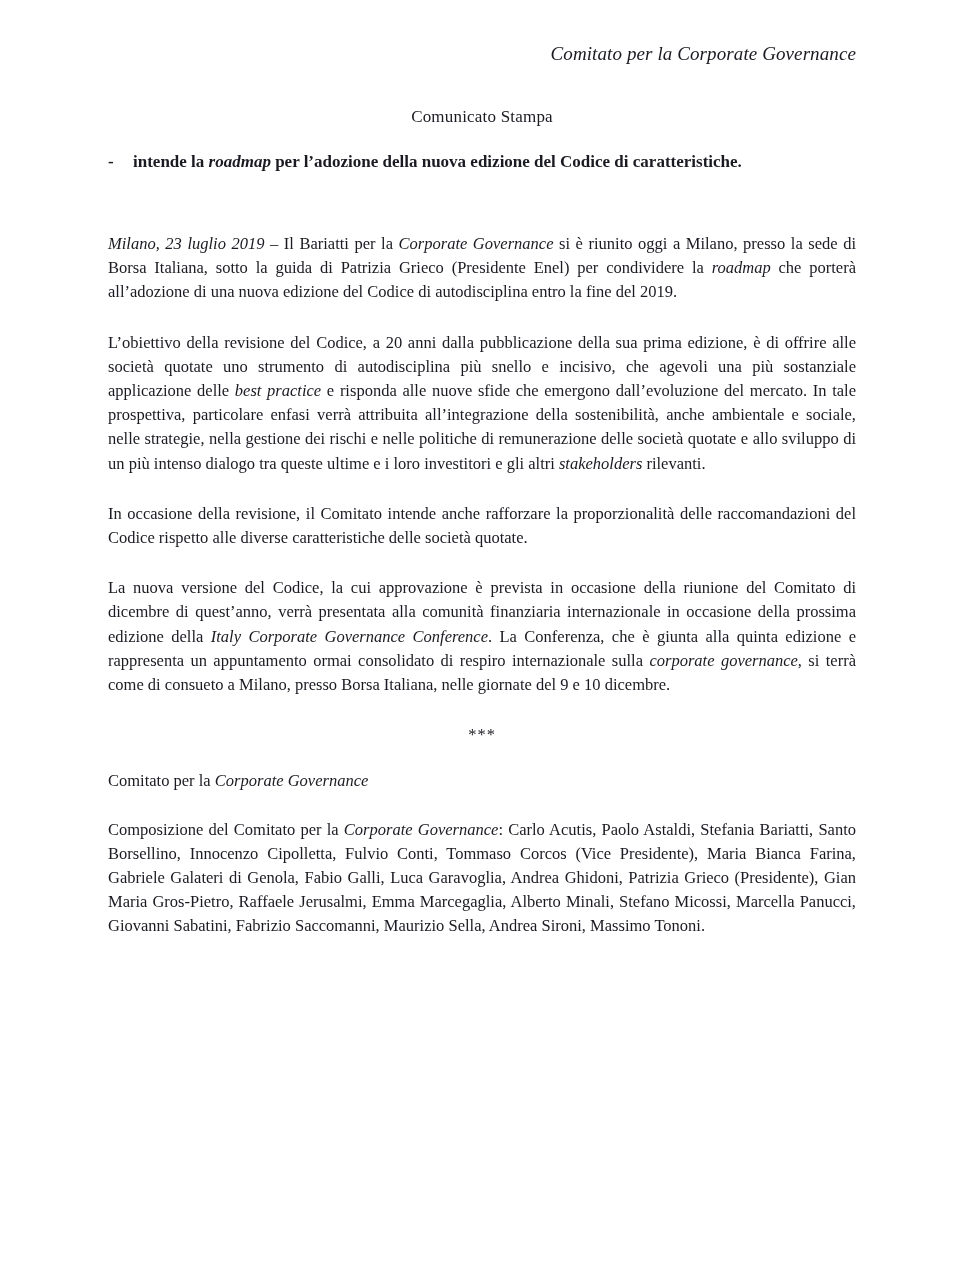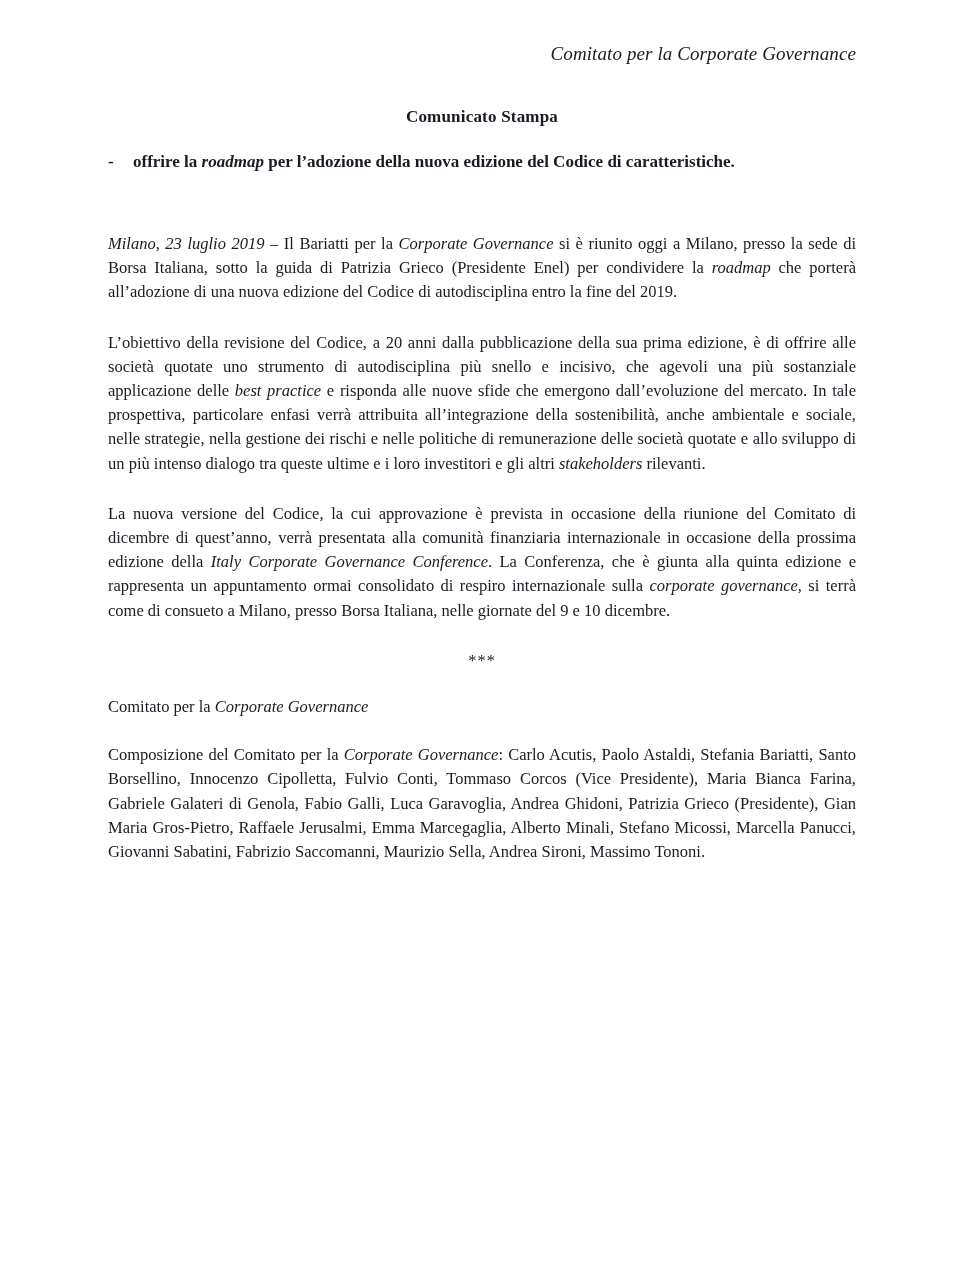--- a/index.html
+++ b/index.html
@@ -31,21 +31,21 @@
     font-style: italic;
     font-size: 19px;
     line-height: 24px;
     letter-spacing: 0.1px;
   }
 
   
   .doc-title {
     margin-top: 40px;
     text-align: center;
-    font-weight: bold;
+    font-weight: normal;
     font-size: 17px;
     line-height: 22px;
     letter-spacing: 0.2px;
   }
 
   
   .lead-heading {
     margin-top: 68px;
     font-weight: bold;
     font-size: 17px;
@@ -103,27 +103,28 @@
 
     <div class="doc-header">
       <i>Comitato per la Corporate Governance</i>
     </div>
 
     <div class="doc-title">Comunicato Stampa</div>
 
 
     <div class="bullet-row">
       <span class="bullet-dash">-</span>
-      <span class="bullet-text"><span>offrire la </span><i>roadmap</i><span> per l’adozione della nuova edizione del Codice di caratteristiche.</span></span>
+      <span class="bullet-text"><span>intende la </span><i>roadmap</i><span> per l’adozione della nuova edizione del Codice di caratteristiche.</span></span>
     </div>
 
     <p class="para first-body"><i>Milano, 23 luglio 2019</i><span> – Il Bariatti per la </span><i>Corporate Governance</i><span> si è riunito oggi a Milano, presso la sede di Borsa Italiana, sotto la guida di Patrizia Grieco (Presidente Enel) per condividere la </span><i>roadmap</i><span> che porterà all’adozione di una nuova edizione del Codice di autodisciplina entro la fine del 2019.</span></p>
 
     <p class="para"><span>L’obiettivo della revisione del Codice, a 20 anni dalla pubblicazione della sua prima edizione, è di offrire alle società quotate uno strumento di autodisciplina più snello e incisivo, che agevoli una più sostanziale applicazione delle </span><i>best practice</i><span> e risponda alle nuove sfide che emergono dall’evoluzione del mercato. In tale prospettiva, particolare enfasi verrà attribuita all’integrazione della sostenibilità, anche ambientale e sociale, nelle strategie, nella gestione dei rischi e nelle politiche di remunerazione delle società quotate e allo sviluppo di un più intenso dialogo tra queste ultime e i loro investitori e gli altri </span><i>stakeholders</i><span> rilevanti.</span></p>
 
+    <p class="para"><span>In occasione della revisione, il Comitato intende anche rafforzare la proporzionalità delle raccomandazioni del Codice rispetto alle diverse caratteristiche delle società quotate.</span></p>
 
     <p class="para"><span>La nuova versione del Codice, la cui approvazione è prevista in occasione della riunione del Comitato di dicembre di quest’anno, verrà presentata alla comunità finanziaria internazionale in occasione della prossima edizione della </span><i>Italy Corporate Governance Conference</i><span>. La Conferenza, che è giunta alla quinta edizione e rappresenta un appuntamento ormai consolidato di respiro internazionale sulla </span><i>corporate governance</i><span>, si terrà come di consueto a Milano, presso Borsa Italiana, nelle giornate del 9 e 10 dicembre.</span></p>
 
     <div class="sep">***</div>
 
     <div class="plain-heading"><span>Comitato per la </span><i>Corporate Governance</i></div>
 
     <p class="para roster"><span>Composizione del Comitato per la </span><i>Corporate Governance</i><span>: Carlo Acutis, Paolo Astaldi, Stefania Bariatti, Santo Borsellino, Innocenzo Cipolletta, Fulvio Conti, Tommaso Corcos (Vice Presidente), Maria Bianca Farina, Gabriele Galateri di Genola, Fabio Galli, Luca Garavoglia, Andrea Ghidoni, Patrizia Grieco (Presidente), Gian Maria Gros-Pietro, Raffaele Jerusalmi, Emma Marcegaglia, Alberto Minali, Stefano Micossi, Marcella Panucci, Giovanni Sabatini, Fabrizio Saccomanni, Maurizio Sella, Andrea Sironi, Massimo Tononi.</span></p>
 
   </div>

